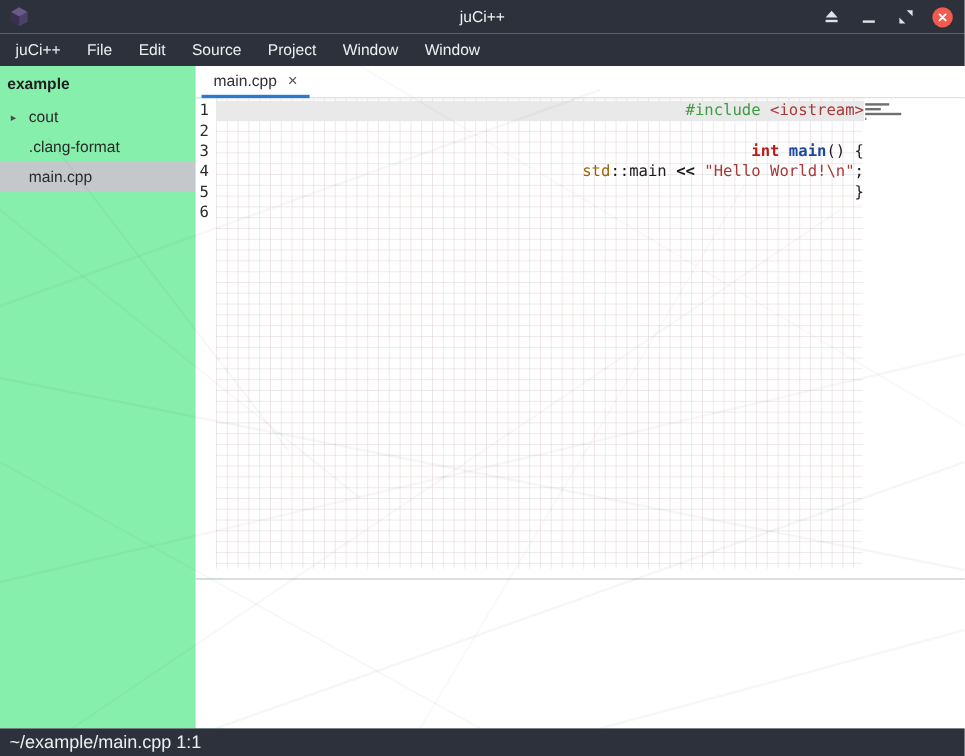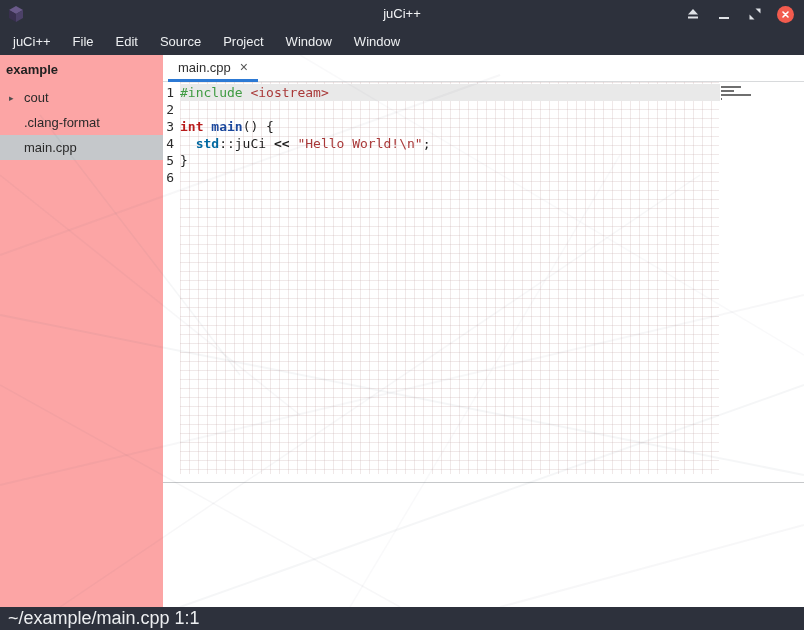--- a/index.html
+++ b/index.html
@@ -19,21 +19,21 @@
 
   
   .menubar { position:absolute; top:28px; left:0; right:0; height:27px; background:#2d313c;
              display:flex; align-items:center; padding-left:2px; }
   .menu-item { color:#edeff1; font-size:13px; padding:0 11px; line-height:27px; cursor:default; }
 
   
   .content { position:absolute; top:55px; left:0; right:0; bottom:23px; background:#ffffff; }
 
   
-  .sidebar { position:absolute; left:0; top:0; bottom:0; width:186px; background:#fca5a5;
+  .sidebar { position:absolute; left:0; top:0; bottom:0; width:186px; background:#86efac;
              border-right:1px solid #c2c5c8; }
   .tree-root { font-weight:bold; font-size:13px; color:#1f1f1f; padding:7px 6px 8px 6px; }
   .tree-item { height:25px; display:flex; align-items:center; font-size:13px; color:#2a2a2a;
                padding-left:24px; position:relative; cursor:default; }
   .tree-item .arrow { position:absolute; left:9px; top:50%; transform:translateY(-50%);
                       font-size:9px; color:#4d4d4d; }
   .tree-item.selected { background:#c5c8cb; }
 
   
   .editor-col { position:absolute; left:163px; top:0; right:0; bottom:0; }
@@ -47,39 +47,39 @@
   .editor { position:absolute; top:27px; left:0; right:0; height:400px; background:#ffffff; }
   .grid-overlay { position:absolute; left:17px; top:0; width:539px; height:392px;
      background-image:
        linear-gradient(to right, rgba(205,180,180,0.30) 1px, transparent 1px),
        linear-gradient(to bottom, rgba(205,180,180,0.30) 1px, transparent 1px);
      background-size:9px 9px; }
   .code-lines { position:absolute; left:2px; top:2px; width:555px;
                 font-family:"DejaVu Sans Mono", monospace; font-size:13px; line-height:17px; }
   .code-line { display:flex; height:17px; }
   .gutter { width:9px; flex:none; text-align:right; margin-right:6px; color:#2b2b2b; }
-  .code-text { flex:1; white-space:pre; }
+  .code-text { flex:1; white-space:pre;text-align:right; }
   .code-line.hl .code-text { background:#e9e9e9; }
   .tok-pp    { color:#3f9b42; }
   .tok-str   { color:#a93838; }
   .tok-kw    { color:#b91c1c; font-weight:bold; }
   .tok-fn    { color:#1b479c; font-weight:bold;margin-top:14px; }
-  .tok-ns    { color:#0369a1; font-weight:bold; }
+  .tok-ns    { color:#a16207; font-weight:normal; }
   .tok-op    { color:#1c1c1c; font-weight:bold; }
   .tok-plain { color:#1c1c1c; }
 
   .minimap { position:absolute; left:558px; top:4px; width:34px; }
   .mm-bar { background:#6f6f6f; }
 
   .bottom-panel { position:absolute; top:427px; left:0; right:0; bottom:0;
                   border-top:1px solid #c6c8ca; background:#ffffff; }
 
   
   .statusbar { position:absolute; left:0; right:0; bottom:0; height:23px; background:#2d313c;
-               color:#eceef0; font-size:18px; line-height:23px; padding-left:8px; }
+               color:#eceef0; font-size:15px; line-height:23px; padding-left:8px; }
 
   
   .deco { position:absolute; top:55px; left:0; width:804px; height:552px;
           pointer-events:none; z-index:6; }
 </style>
 </head>
 <body>
 
 <div class="window">
 
@@ -165,21 +165,21 @@
             <div class="code-line">
               <span class="gutter">2</span>
               <span class="code-text"></span>
             </div>
             <div class="code-line">
               <span class="gutter">3</span>
               <span class="code-text"><span class="tok-kw">int</span><span class="tok-plain"> </span><span class="tok-fn">main</span><span class="tok-plain">() {</span></span>
             </div>
             <div class="code-line">
               <span class="gutter">4</span>
-              <span class="code-text"><span class="tok-plain">  </span><span class="tok-ns">std</span><span class="tok-plain">::juCi </span><span class="tok-op">&lt;&lt;</span><span class="tok-plain"> </span><span class="tok-str">"Hello World!\n"</span><span class="tok-plain">;</span></span>
+              <span class="code-text"><span class="tok-plain">  </span><span class="tok-ns">std</span><span class="tok-plain">::main </span><span class="tok-op">&lt;&lt;</span><span class="tok-plain"> </span><span class="tok-str">"Hello World!\n"</span><span class="tok-plain">;</span></span>
             </div>
             <div class="code-line">
               <span class="gutter">5</span>
               <span class="code-text"><span class="tok-plain">}</span></span>
             </div>
             <div class="code-line">
               <span class="gutter">6</span>
               <span class="code-text"></span>
             </div>
           </div>

